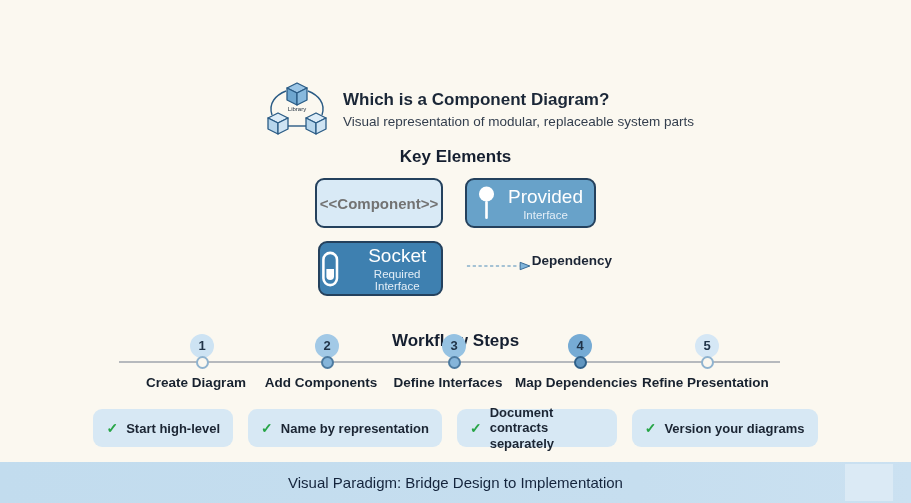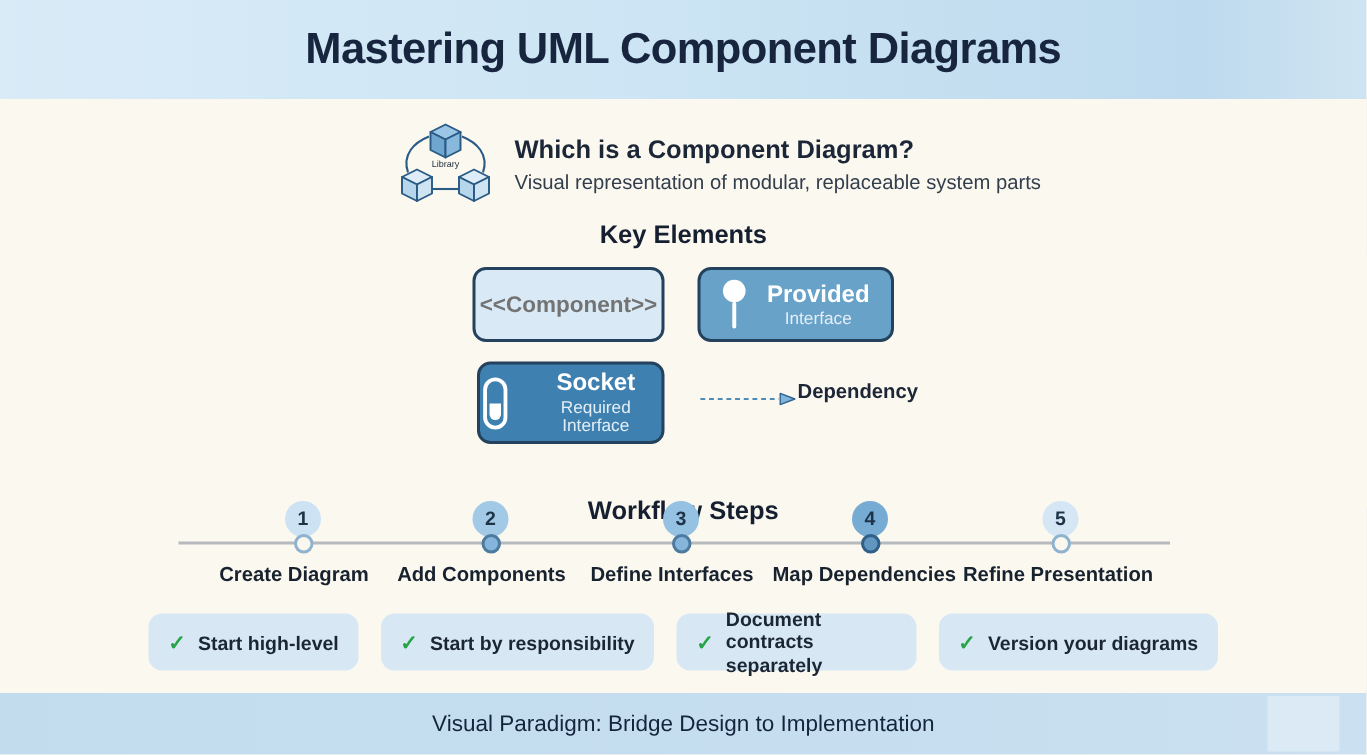--- a/index.html
+++ b/index.html
@@ -25,21 +25,21 @@
 
   
   .row1{ position:absolute; top:178px; left:0; right:0; display:flex; justify-content:center; gap:22px; }
   .component-box{ width:128px; height:50px; background:#d9eaf6; border:2px solid #24415d;
     border-radius:9px; display:flex; align-items:center; justify-content:center; }
   .component-box span{ font-weight:bold; font-size:15px; color:#737373; }
   .provided-box{ width:131px; height:50px; background:#68a2c9; border:2px solid #24415d;
     border-radius:9px; display:flex; align-items:center; justify-content:center; gap:13px; }
   .provided-box svg{ width:17px; height:34px; display:block; }
   .box-labels{ text-align:center; }
-  .box-title{ display:block; font-weight:bold; font-size:16px; color:#ffffff; }
+  .box-title{ display:block; font-weight:normal; font-size:19px; color:#ffffff; }
   .box-sub{ display:block; font-size:11.5px; color:#e3eef7; margin-top:1px; }
 
   
   .row2{ position:absolute; top:241px; left:0; right:0; height:58px;padding-left:34px; }
   .socket-box{ position:absolute; left:318px; top:0; width:125px; height:55px; background:#3e80b0;
     border:2px solid #24415d; border-radius:9px; display:flex; align-items:center; justify-content:center; gap:13px; }
   .socket-box svg{ width:22px; height:40px; display:block; }
   .dependency{ position:absolute; left:466px; top:0; width:146px;
     display:flex; align-items:center; }
   .dependency svg{ width:142px; height:22px; margin-top:14px; display:block; }
@@ -77,23 +77,20 @@
     display:flex; align-items:center; justify-content:center; }
   .bottom-banner::after{ content:""; position:absolute; right:18px; top:2px; width:48px; height:37px;
     background:rgba(255,255,255,0.32); }
   .bottom-banner p{ font-size:15px; color:#14243c; }
 </style>
 </head>
 <body>
 
 <div class="stage">
 
-  <header class="top-banner">
-    <h1>Mastering UML Component Diagrams</h1>
-  </header>
 
   <section class="intro">
     <span class="intro-icon">
       <svg viewBox="0 0 66 58" xmlns="http://www.w3.org/2000/svg">
         <g stroke="#2a5b85" stroke-width="1.4" fill="none">
           <path d="M8,35 C4,23 12,15 22,11"></path>
           <path d="M58,35 C62,23 54,15 44,11"></path>
           <path d="M24,46 L42,46"></path>
         </g>
         <g stroke="#2a5b85" stroke-width="1.3" stroke-linejoin="round">
@@ -185,21 +182,21 @@
     </div>
   </div>
 
   <div class="tips">
     <div class="tip">
       <span class="check">✓</span>
       <span class="tip-label">Start high-level</span>
     </div>
     <div class="tip">
       <span class="check">✓</span>
-      <span class="tip-label">Start by responsibility</span>
+      <span class="tip-label">Name by representation</span>
     </div>
     <div class="tip">
       <span class="check">✓</span>
       <span class="tip-label wrap">Document contracts separately</span>
     </div>
     <div class="tip">
       <span class="check">✓</span>
       <span class="tip-label">Version your diagrams</span>
     </div>
   </div>

